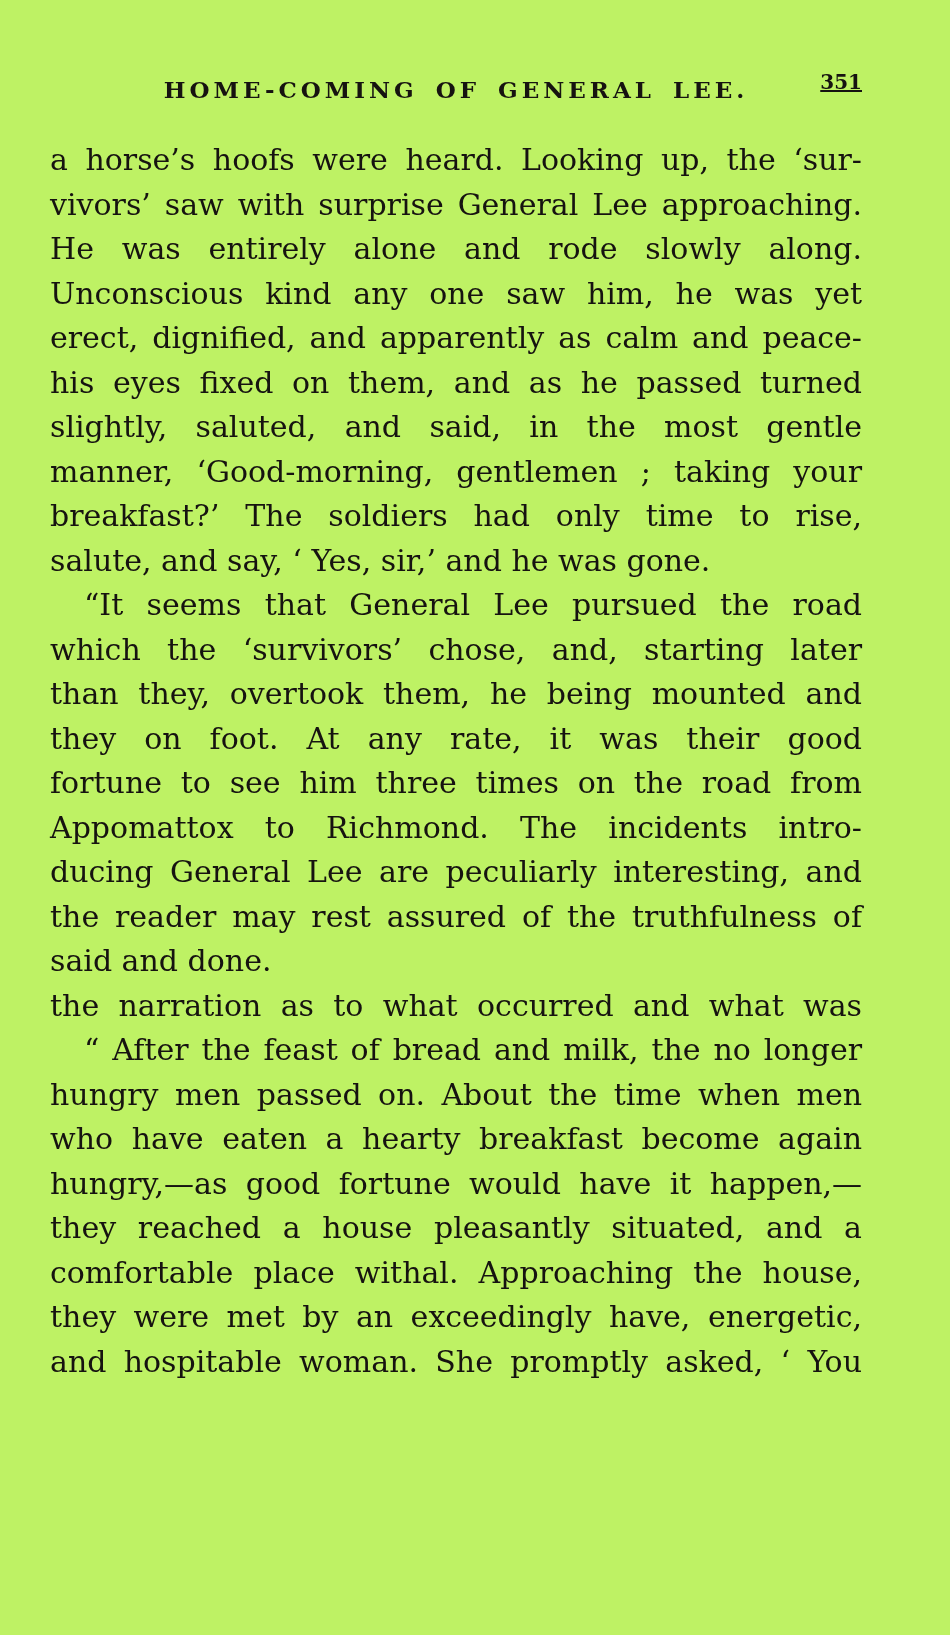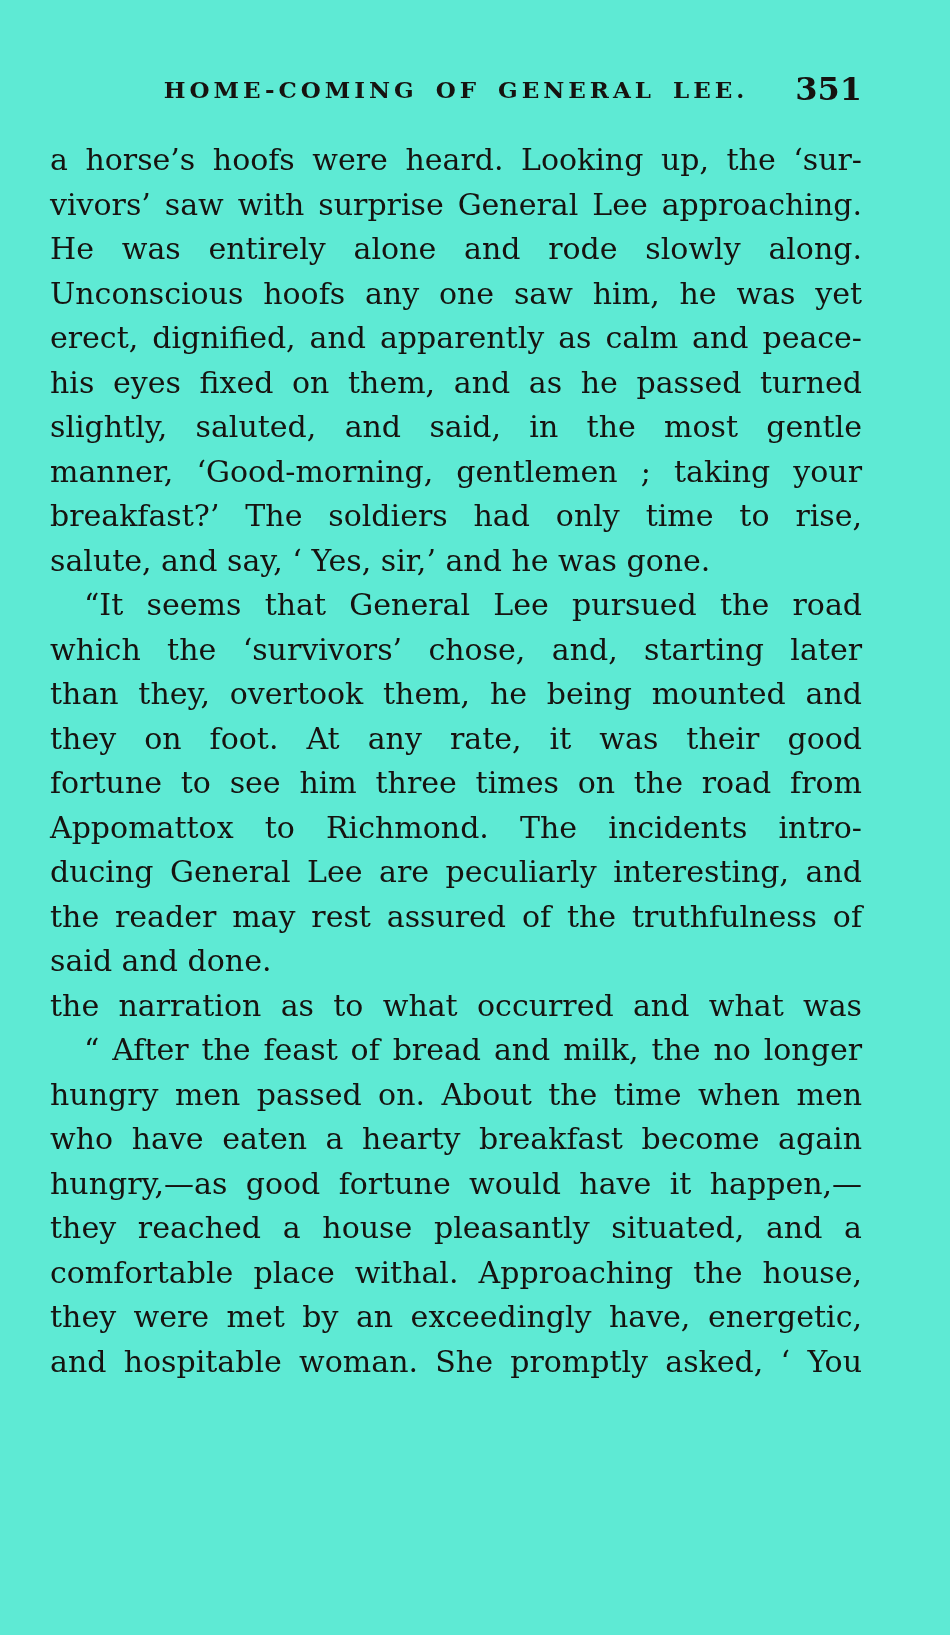--- a/index.html
+++ b/index.html
@@ -5,21 +5,21 @@
   html, body {
     margin: 0;
     padding: 0;
     background: #e8e8e6;
   }
   .page {
     position: relative;
     width: 950px;
     height: 1635px;
     margin: 0 auto;
-    background: #5eead4;
+    background: #bef264;
     color: #161310;
     font-family: "DejaVu Serif", "Liberation Serif", serif;
     overflow: hidden;
     box-sizing: border-box;
   }
   .running-header {
     position: absolute;
     top: 76px;
     left: 50px;
     right: 88px;
@@ -33,22 +33,23 @@
     font-size: 23px;
     letter-spacing: 4px;
     word-spacing: 6px;
     font-weight: 600;
     white-space: nowrap;
   }
   .page-number {
     position: absolute;
     right: 0;
     top: -6px;
-    font-size: 32px;
+    font-size: 20px;
     font-weight: 600;
+    text-decoration: underline;
   }
   .text-body {
     position: absolute;
     top: 138px;
     left: 50px;
     width: 812px;
   }
   .paragraph {
     margin: 0;
   }
@@ -72,21 +73,21 @@
 <div class="page">
   <div class="running-header">
     <div class="running-head-title">HOME-COMING OF GENERAL LEE.</div>
     <div class="page-number">351</div>
   </div>
   <div class="text-body" id="text-body">
       <div class="paragraph">
         <div class="line">a horse’s hoofs were heard.  Looking up, the ‘sur-</div>
         <div class="line">vivors’ saw with surprise General Lee approaching.</div>
         <div class="line">He was entirely alone and rode slowly along.</div>
-        <div class="line">Unconscious hoofs any one saw him, he was yet</div>
+        <div class="line">Unconscious kind any one saw him, he was yet</div>
         <div class="line">erect, dignified, and apparently as calm and peace-</div>
         <div class="line">his eyes fixed on them, and as he passed turned</div>
         <div class="line">slightly, saluted, and said, in the most gentle</div>
         <div class="line">manner, ‘Good-morning, gentlemen ; taking your</div>
         <div class="line">breakfast?’  The soldiers had only time to rise,</div>
         <div class="line last-short">salute, and say, ‘ Yes, sir,’ and he was gone.</div>
       </div>
       <div class="paragraph">
         <div class="line indent">“It seems that General Lee pursued the road</div>
         <div class="line">which the ‘survivors’ chose, and, starting later</div>

